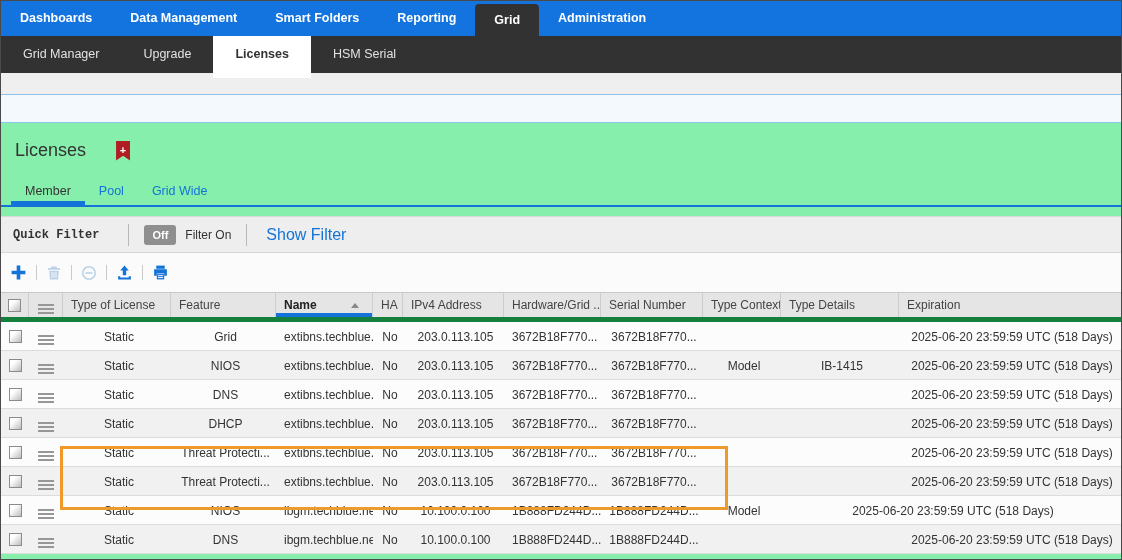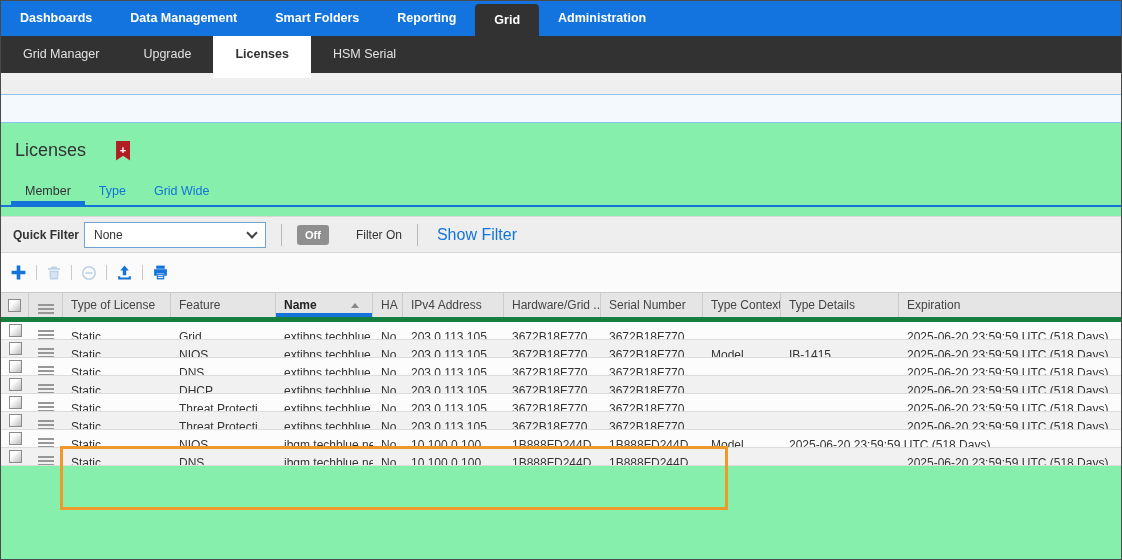--- a/index.html
+++ b/index.html
@@ -32,47 +32,47 @@
     color:#fff; font-size:11px; font-weight:bold; line-height:10px; }
 
   
   .vtabs { display:flex; padding-left:10px; margin-top:9px; border-bottom:2px solid #1373d8; position:relative; }
   .vtab { font-size:12.5px; padding:6px 14px 7px; cursor:pointer; color:#1373d8;margin-top:8px; }
   .vtab.active { color:#333; box-shadow: inset 0 -4px 0 0 #1373d8; font-weight:500; }
 
   
   .filter-bar { margin-top:9px; height:37px; background:#eeeeee; border-top:1px solid #d8d8d8;
     border-bottom:1px solid #d8d8d8; display:flex; align-items:center; padding-left:12px; }
-  .qf-label { font-size:12px; font-weight:bold; color:#333; margin-right:5px; }
+  .qf-label { font-size:12px; font-weight:bold; color:#333; margin-right:14px;font-family:Liberation Mono, monospace; }
   .qf-select { width:182px; height:26px; background:#fff; border:1px solid #6fa3d8; display:flex;
     align-items:center; justify-content:space-between; padding:0 9px; cursor:pointer; }
   .qf-select .val { font-size:12px; color:#333; }
   .chev { width:8px; height:8px; border-right:2px solid #444; border-bottom:2px solid #444;
     transform:rotate(45deg); margin-top:-4px; }
   .vdiv { width:1px; height:22px; background:#b8b8b8; margin:0 15px; }
   .off-pill { background:#8f8f8f; color:#fff; font-size:11px; font-weight:bold; padding:4px 8px;
     border-radius:3px; cursor:pointer; }
-  .filter-on { font-size:12px; color:#333; margin-left:27px; }
+  .filter-on { font-size:12px; color:#333; margin-left:9px; }
   .show-filter { font-size:16px; color:#1373d8; cursor:pointer; margin-left:4px; }
 
   
   .toolbar { background:#fbfbfb; display:flex; align-items:center; padding:11px 0 11px 9px; }
   .tb-icon { display:flex; align-items:center; cursor:pointer; }
   .tb-div { width:1px; height:15px; background:#c9c9c9; margin:0 9px; }
 
   
   .table-wrap { position:relative; background:#fff; }
   .tr { display:flex; align-items:stretch; }
   .thead { background:#e5e5e5; border-top:1px solid #c9c9c9; border-bottom:5px solid #15803d; height:30px; }
   .th { font-size:12px; color:#444; line-height:28px; padding:0 4px 0 8px; border-right:1px solid #cdcdcd;
     white-space:nowrap; overflow:hidden; cursor:pointer; display:flex; align-items:center; }
   .th.sorted { font-weight:bold; color:#222; box-shadow: inset 0 -4px 0 0 #1373d8; gap: 27px; }
   .sort-arrow { width:0; height:0; border-left:4px solid transparent; border-right:4px solid transparent;
     border-bottom:5px solid #888; margin-left:7px; }
-  .row { height:18px; border-bottom:1px solid #dcdcdc; cursor:pointer; }
+  .row { height:29px; border-bottom:1px solid #dcdcdc; cursor:pointer;text-align:center; }
   .row.odd { background:#fcfcfc; }
   .row.even { background:#f1f1f1; }
   .td { font-size:12px; color:#333; line-height:30px; padding:0 4px 0 8px; white-space:nowrap; overflow:hidden; }
 
   .col-check { width:28px; display:flex; align-items:center; justify-content:center; padding:0; }
   .col-burger { width:34px; display:flex; align-items:center; justify-content:center; padding:0; }
   .c0{width:108px} .c1{width:105px} .c2{width:97px} .c3{width:30px} .c4{width:101px}
   .c5{width:97px} .c6{width:102px} .c7{width:78px} .c8{width:118px} .c9{flex:1}
 
   .checkbox { width:13px; height:13px; border:1px solid #8b8b8b;
@@ -110,30 +110,26 @@
 
   <div class="title-row">
     <div class="page-title">Licenses</div>
     <div class="bookmark">
         <span>+</span>
       </div>
   </div>
 
   <div class="vtabs">
     <div class="vtab active">Member</div>
-    <div class="vtab">Type</div>
+    <div class="vtab">Pool</div>
     <div class="vtab">Grid Wide</div>
   </div>
 
   <div class="filter-bar">
     <span class="qf-label">Quick Filter</span>
-    <div class="qf-select">
-      <span class="val">None</span>
-      <span class="chev"></span>
-    </div>
     <span class="vdiv"></span>
     <span class="off-pill">Off</span>
     <span class="filter-on">Filter On</span>
     <span class="vdiv"></span>
     <span class="show-filter">Show Filter</span>
   </div>
 
   <div class="toolbar">
     <span class="tb-icon">
       <svg width="17" height="17" viewBox="0 0 16 16">

